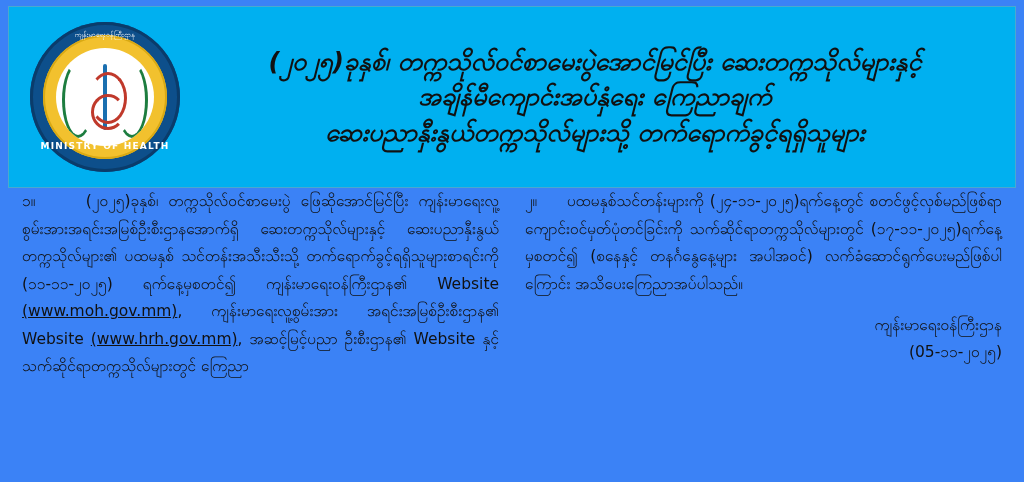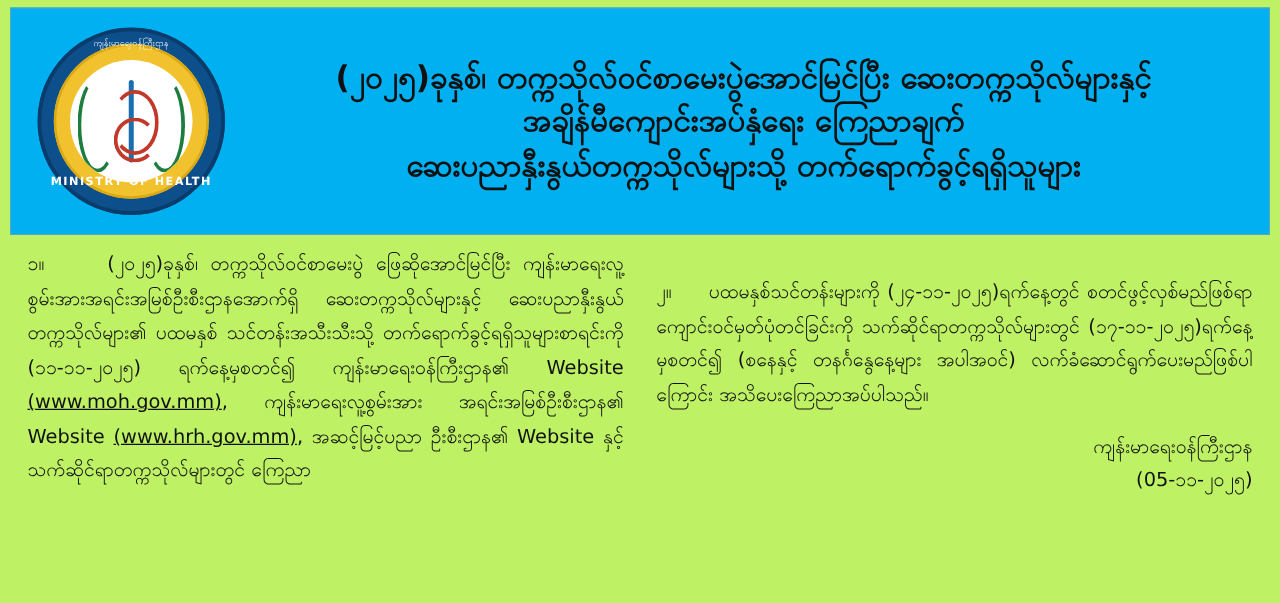--- a/index.html
+++ b/index.html
@@ -10,21 +10,21 @@
     width: 1024px;
     height: 482px;
     background: #ffffff;
     font-family: "DejaVu Sans", "Liberation Sans", sans-serif;
     overflow: hidden;
   }
   .page {
     position: relative;
     width: 1024px;
     height: 482px;
-    background: #bef264;
+    background: #3b82f6;
     box-sizing: border-box;
     padding: 6px 8px 8px 8px;
   }
   
   .header {
     position: relative;
     display: flex;
     align-items: center;
     background: #00b0f0;
     border: 1px solid #4aa8cf;
@@ -125,29 +125,28 @@
     flex: 1;
     text-align: center;
     color: #111111;
     padding-right: 16px;
   }
   .header-text .line {
     font-size: 25px;
     font-weight: bold;
     line-height: 1.42;
     white-space: nowrap;
+    font-style: italic;
   }
   
   .body {
     display: flex;
-    margin-top: 10px;
     gap: 26px;
     padding: 0 14px;
     color: #111111;
-    align-items: flex-end;
   }
   .col {
     flex: 1;
     min-width: 0;
   }
   .para {
     font-size: 15.5px;
     line-height: 1.78;
     text-align: justify;
     margin: 0 0 6px 0;

